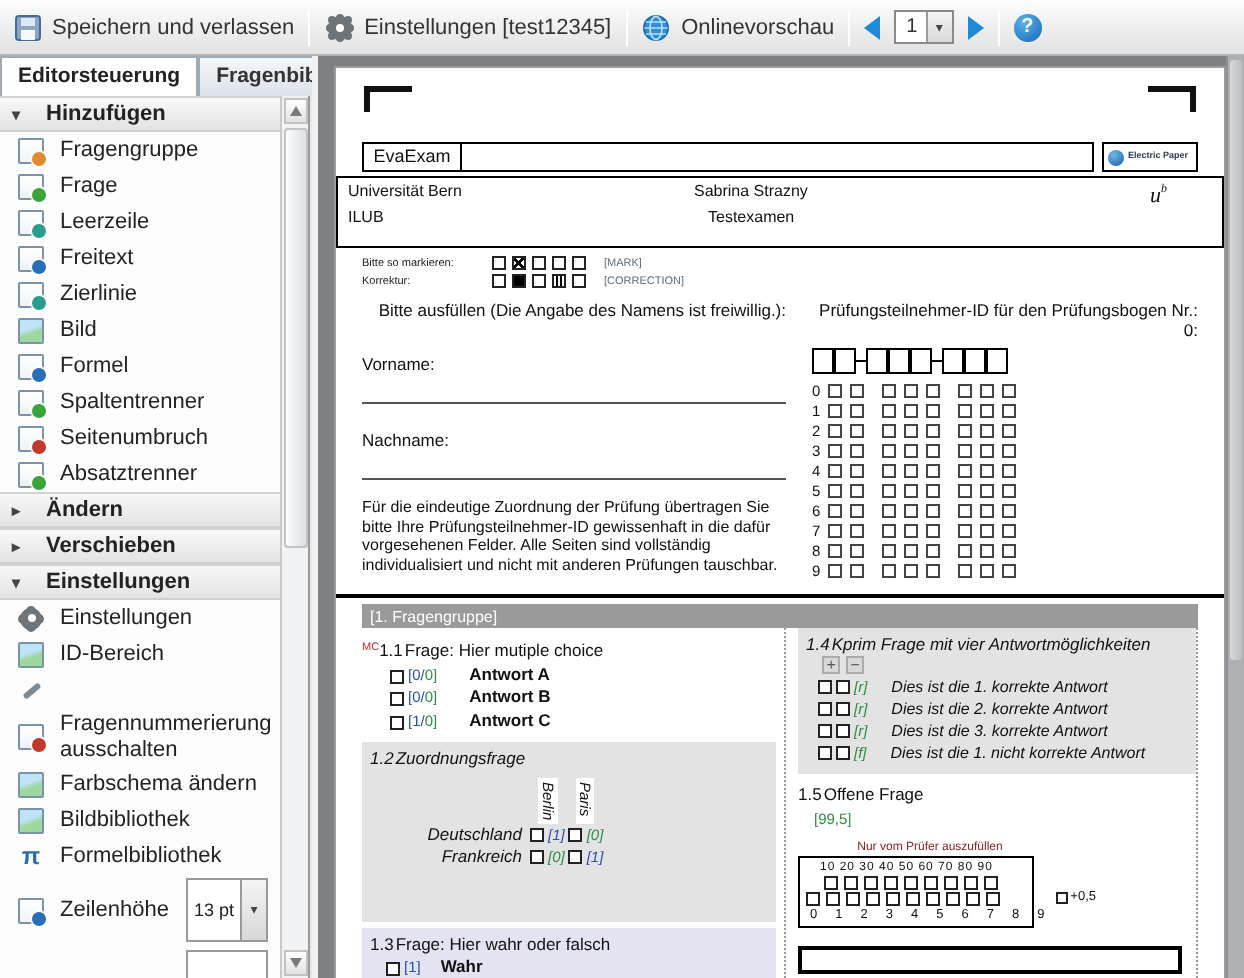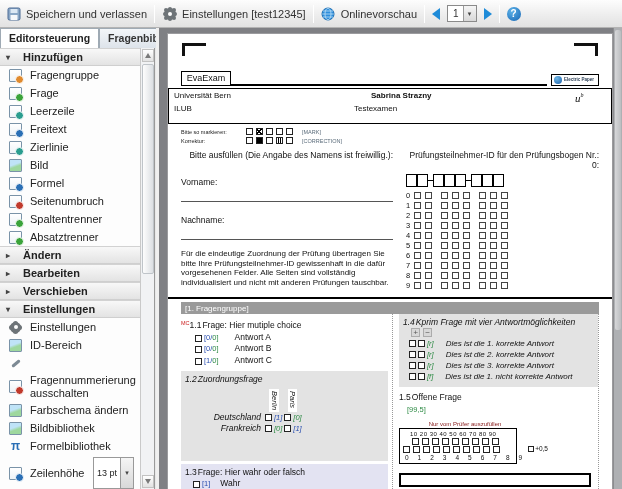--- a/index.html
+++ b/index.html
@@ -67,31 +67,31 @@
 
   
   .main { position:absolute; left:156px; top:28px; right:0; bottom:0; background:#7f8084; border-left:3px solid #f0f0f0; }
   .vscroll { position:absolute; right:0; top:0; bottom:0; width:9px; background:#aeb0b3; border-left:1px solid #8c8d90; }
   .vthumb { position:absolute; left:1px; right:1px; top:2px; height:300px; background:linear-gradient(90deg,#d6d7d9,#bcbec1); border-radius:2px; }
   .paper { position:absolute; left:8px; top:5px; width:446px; height:460px; background:#fff; border:1px solid #9b9b9e; font-size:8.5px; color:#111; }
   .corner { position:absolute; width:24px; height:13px; top:9px; }
   .corner.tl { left:14px; border-top:3px solid #111; border-left:3px solid #111; }
   .corner.tr { right:14px; border-top:3px solid #111; border-right:3px solid #111; }
 
-  .brand-row { display:flex; margin:37px 13px 0; height:15px;align-items:flex-end; }
+  .brand-row { display:flex; margin:37px 13px 0; height:15px; }
   .brand-box { border:1px solid #000; width:50px; text-align:center; font-size:9px; line-height:13px; }
   .brand-line { border:1px solid #000; border-left:none; flex:1; }
   .ep-box { border:1px solid #000; width:48px; margin-left:4px; display:flex; align-items:center; gap:2px; padding:1px 2px; }
   .ep-globe { width:8px; height:8px; min-width:8px; border-radius:50%; background:radial-gradient(circle at 35% 30%,#6fb7e6,#1a5fa8); }
   .ep-txt { font-size:4.5px; font-weight:bold; color:#2b3e55; line-height:1.1; }
 
   .info-table { border:1px solid #000; margin:2px 0 0; position:relative; height:36px; }
   .it-row { position:absolute; left:5px; font-size:8px; }
   .it-uni { top:2px; } .it-unit { top:15px; }
-  .it-author { top:2px; left:202px;font-weight:bold; } .it-exam { top:15px; left:185px; }
+  .it-author { top:2px; left:178px; } .it-exam { top:15px; left:185px; }
   .uni-logo { position:absolute; right:6px; top:1px; width:30px; text-align:left; }
   .uni-u { font-family:"Liberation Serif", serif; font-style:italic; font-size:11px; line-height:10px; }
   .uni-sup { font-size:6px; vertical-align:5px; }
   .uni-line { width:28px; height:1px; background:#333; margin-top:2px; }
   .uni-red { width:22px; height:2px; background:#c2002f; margin-top:1px; }
 
   .mark-area { margin:3px 13px 0; font-size:5.5px; color:#222; }
   .mark-row { display:flex; align-items:center; height:9px; gap:3px; }
   .mark-lab { width:62px; }
   .cb { display:inline-block; width:7px; height:7px; border:1px solid #222; background:#fff; }
@@ -127,21 +127,21 @@
   .qcols { display:flex; margin:0 13px; }
   .qcol-l { width:212px; border-right:1px dotted #999; padding-right:4px; }
   .qcol-r { flex:1; padding-left:6px; border-right:1px dotted #999; }
   .q-title { font-size:8.5px; }
   .qnum { margin-right:1px; }
   .mc { color:#cc2222; font-size:5.5px; vertical-align:3px; margin-left:-8px; }
   .pts { font-size:7.5px; margin:0 2px; }
   .pb { color:#2a4fb0; } .pg { color:#2e8b45; }
   .ans { display:flex; align-items:flex-end; height:11.5px; }
   .ans .cb { margin-left:14px; }
-  .ans .al { font-size:8.5px; margin-left:14px; }
+  .ans .al { font-size:8.5px; margin-left:14px;font-weight:bold; }
   .ans.tight .al { margin-left:8px; }
   .qblock { padding:3px 4px 4px; }
   .bg-gray { background:#e3e3e3;font-style:italic; } .bg-lav { background:#e3e3f2; }
   .q11 { margin-top:6px; }
   .q12 { margin-top:6px; min-height:90px; }
   .q13 { margin-top:3px; min-height:45px; }
   .mx { margin-top:5px; }
   .mx-h { display:flex; gap:9px; padding-left:84px; }
   .vlab { writing-mode:vertical-rl; font-size:7.5px; background:#fff; padding:2px 1px; line-height:1; }
   .mx-r { display:flex; align-items:center; height:11px; }
@@ -242,39 +242,35 @@
       </div>
     <div class="sb-item">
         <span class="fico pic c-none"></span>
         <span class="lbl">Bild</span>
       </div>
     <div class="sb-item">
         <span class="fico c-blue"></span>
         <span class="lbl">Formel</span>
       </div>
     <div class="sb-item">
+        <span class="fico"></span>
+        <span class="lbl">Spaltentrenner</span>
+      </div>
+    <div class="sb-item">
         <span class="fico c-red"></span>
         <span class="lbl">Seitenumbruch</span>
-      </div>
-    <div class="sb-item">
-        <span class="fico"></span>
-        <span class="lbl">Spaltentrenner</span>
       </div>
     <div class="sb-item">
         <span class="fico"></span>
         <span class="lbl">Absatztrenner</span>
       </div>
 
     <div class="sb-sec">
       <span class="chev closed"></span>
       <span>Ändern</span>
-    </div>
-    <div class="sb-sec">
-      <span class="chev closed"></span>
-      <span>Bearbeiten</span>
     </div>
     <div class="sb-sec">
       <span class="chev closed"></span>
       <span>Verschieben</span>
     </div>
     <div class="sb-sec">
       <span class="chev open"></span>
       <span>Einstellungen</span>
     </div>
     <div class="sb-item">

